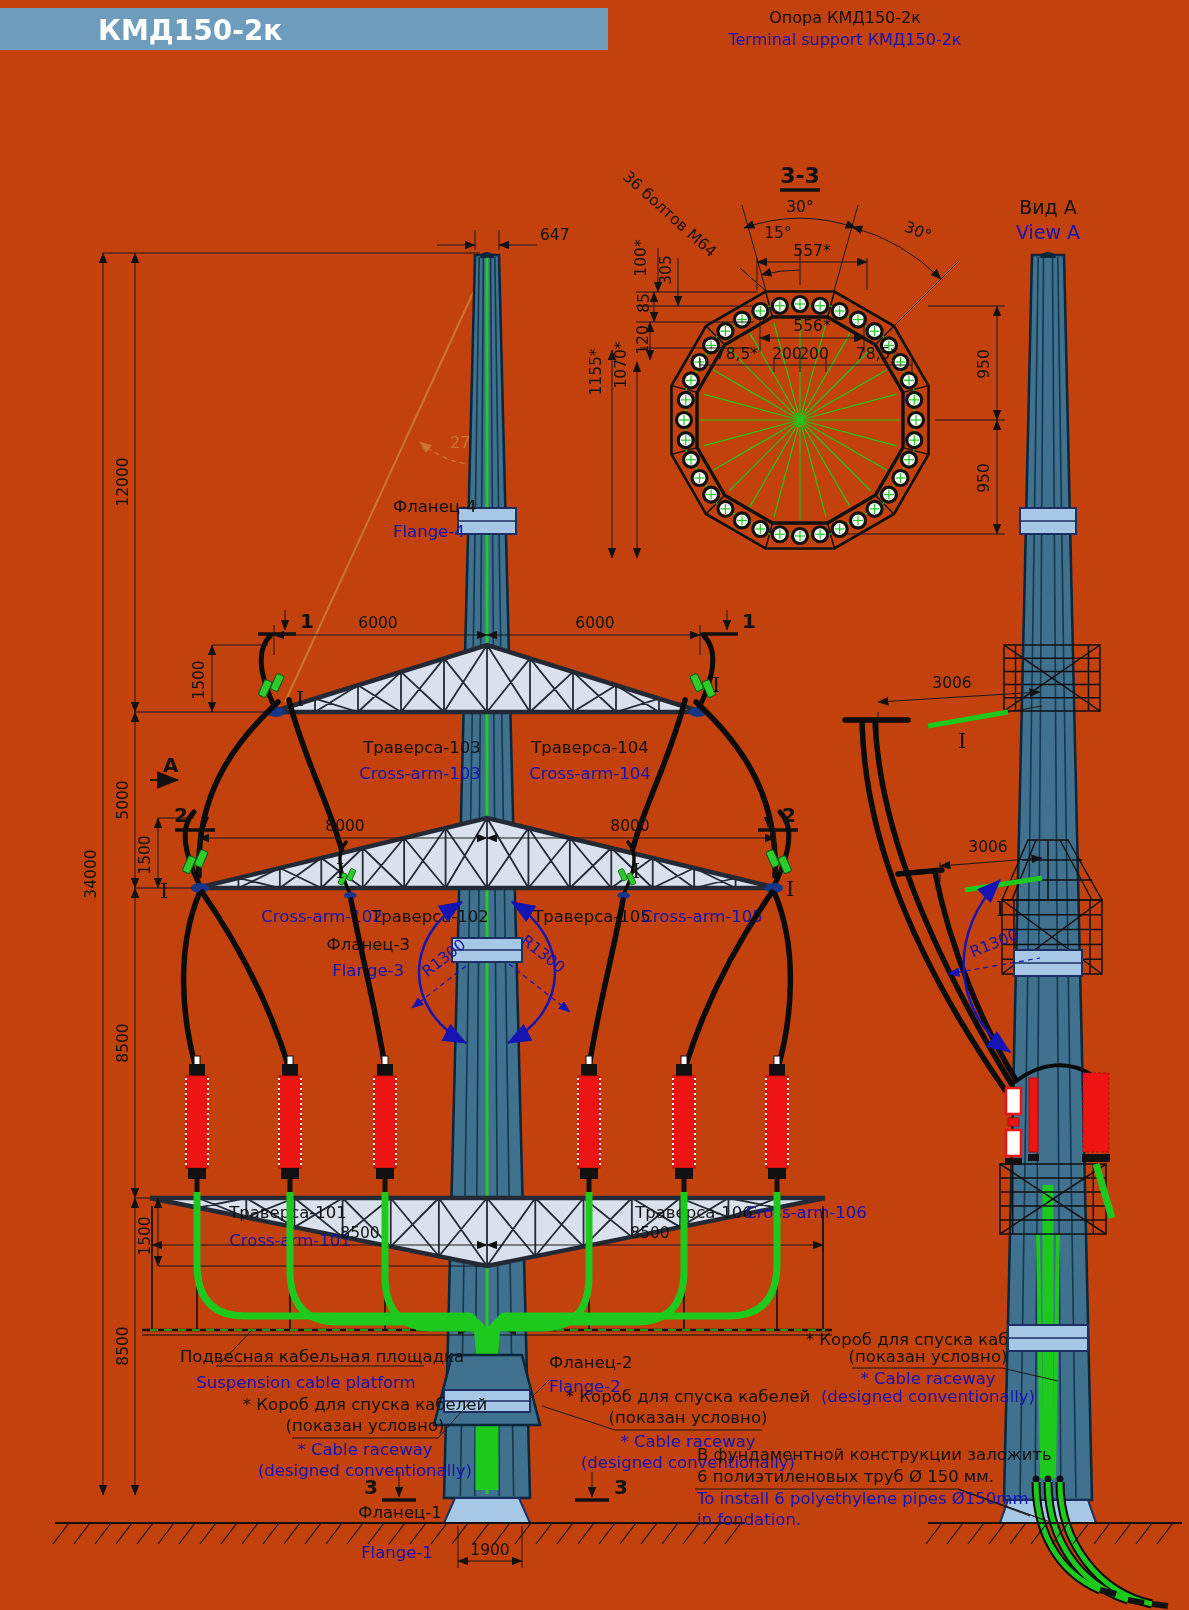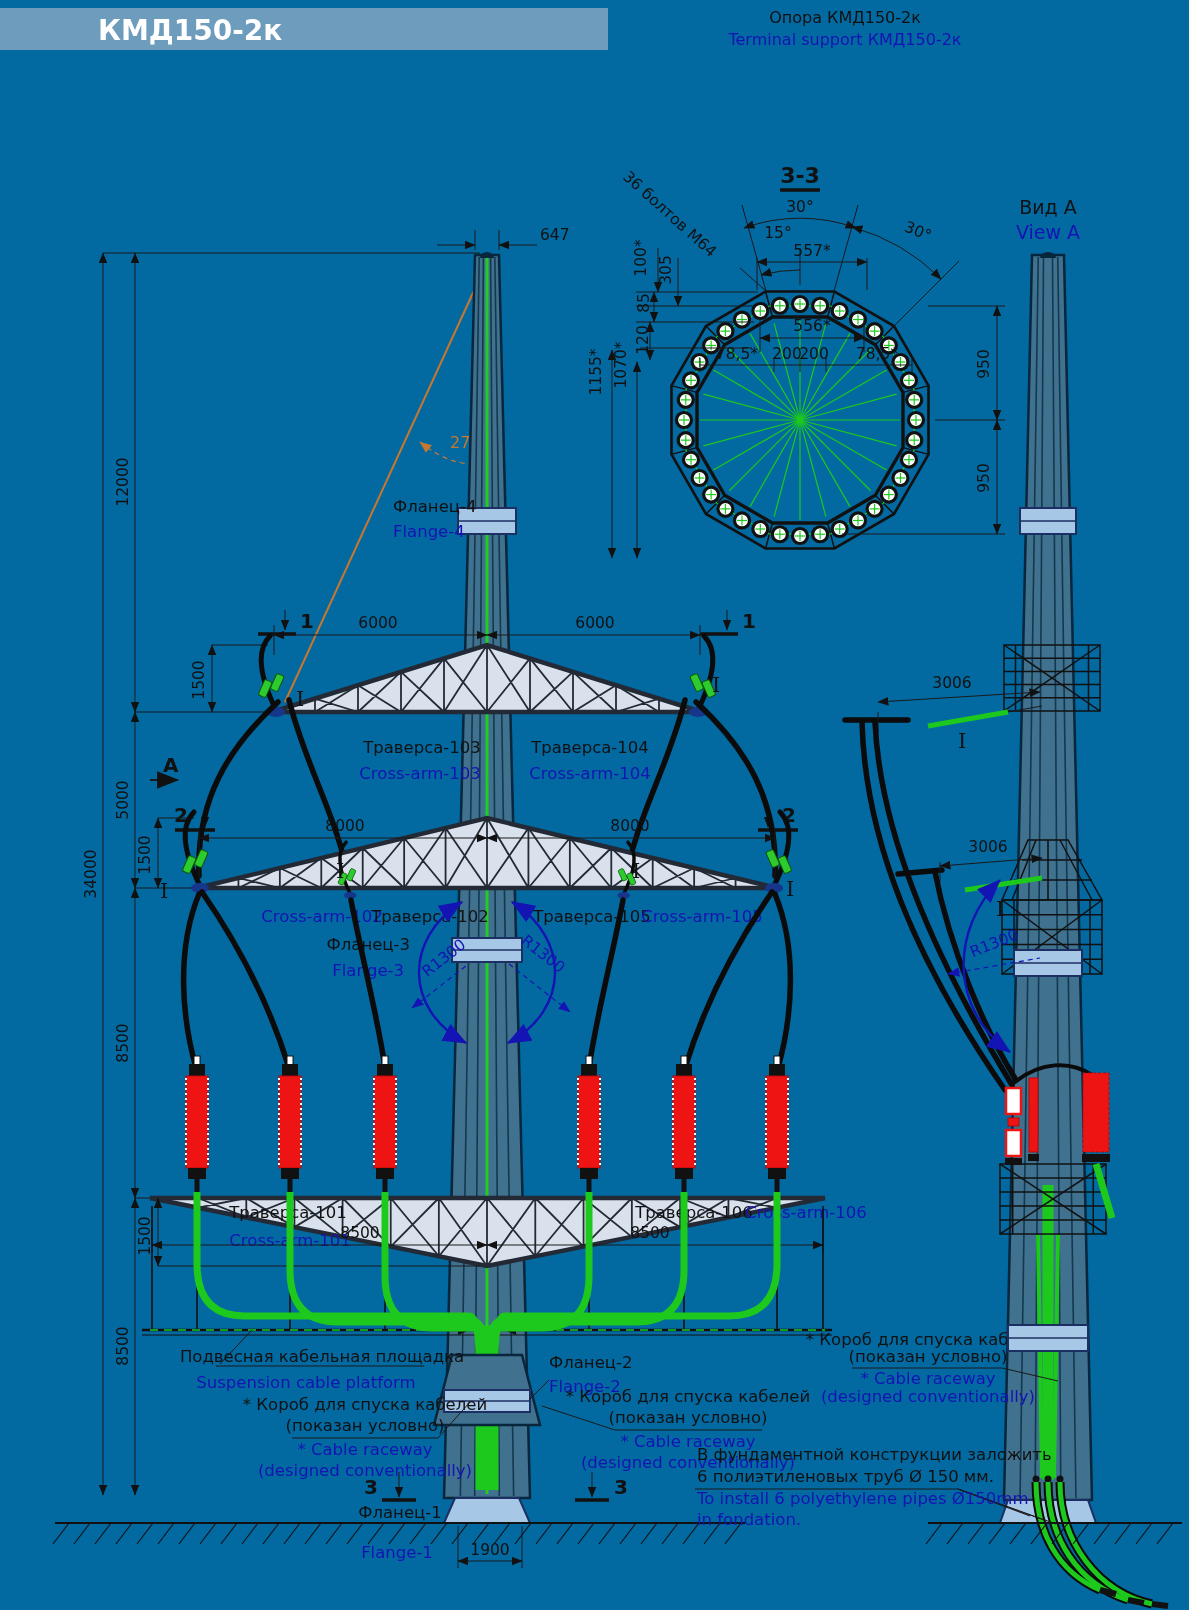--- a/index.html
+++ b/index.html
@@ -1,16 +1,16 @@
 <!DOCTYPE html>
 <html><head>
 <meta charset="utf-8">
 <style>
   html,body{margin:0;padding:0;background:#fff}
-  #stage{position:relative;width:1189px;height:1610px;background:#0369a1;overflow:hidden}
+  #stage{position:relative;width:1189px;height:1610px;background:#c2410c;overflow:hidden}
   svg{font-family:"DejaVu Sans",sans-serif}
   .dim{stroke:#1a1a1a;stroke-width:1;fill:none}
   .dimt{font-size:15.5px;fill:#111}
   .dimtb{font-size:15.5px;fill:#1414b4}
   .lbl{font-size:16.5px;fill:#111}
   .lblb{font-size:16.5px;fill:#1414b4}
   .big{font-size:19px}
   .hdr{font-size:28px;font-weight:bold;fill:#fff}
   .doc{font-size:16px;fill:#111}
   .docb{font-size:16px;fill:#1414b4}

